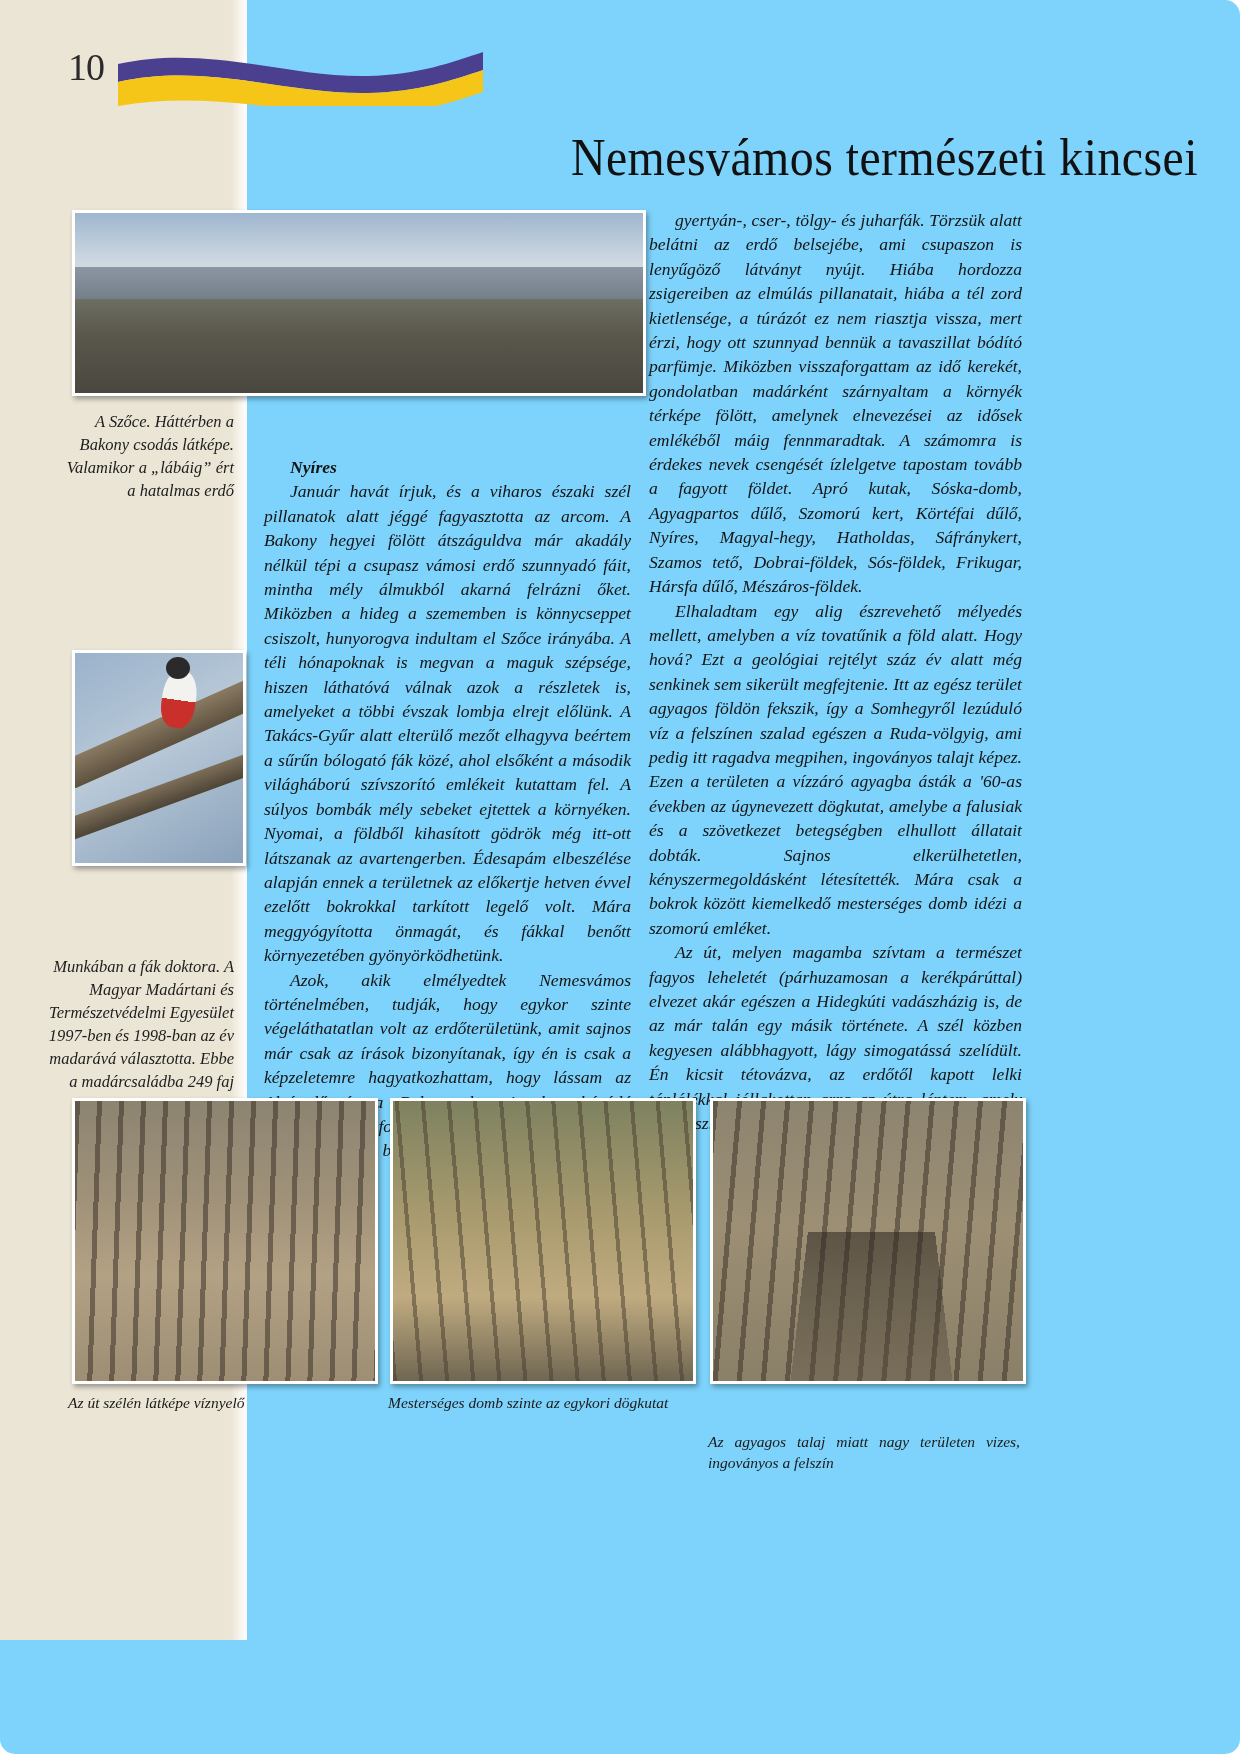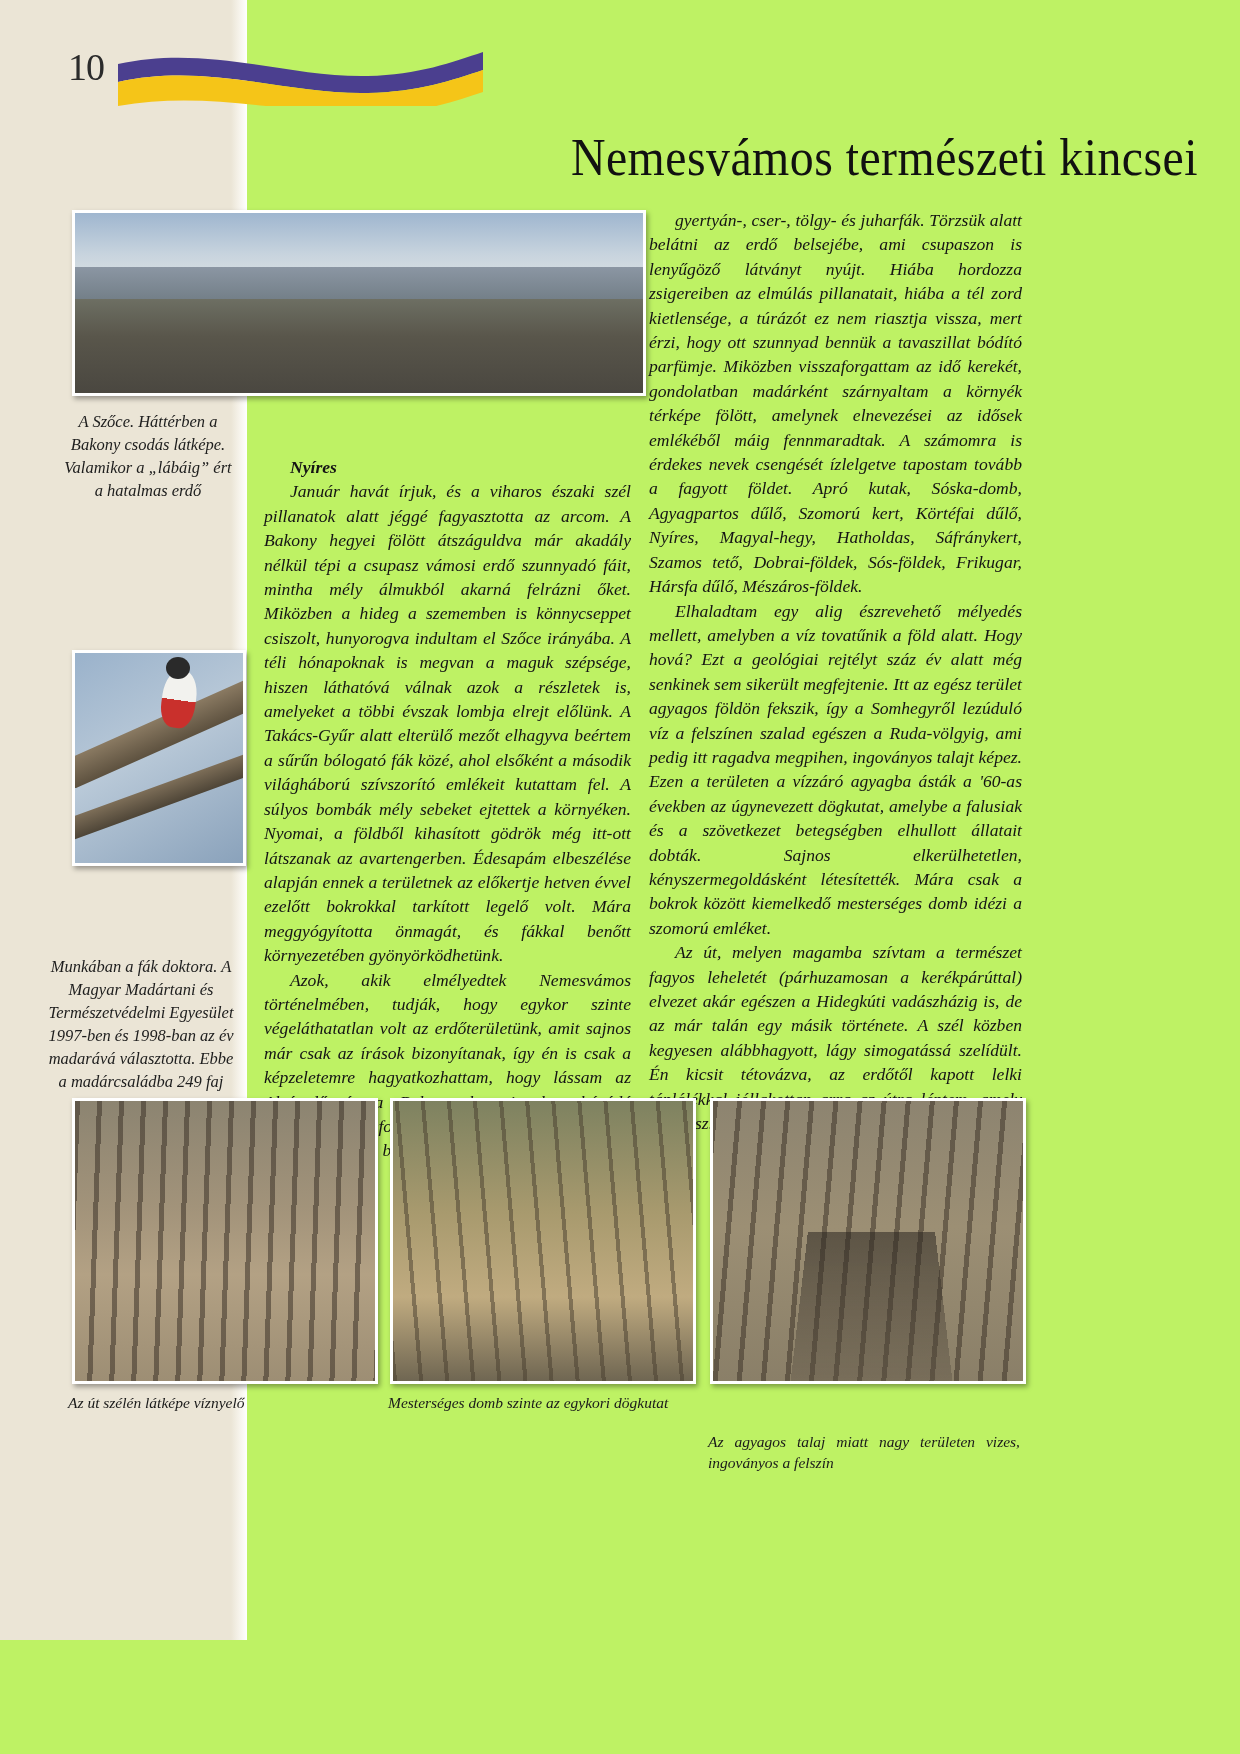--- a/index.html
+++ b/index.html
@@ -2,21 +2,21 @@
 <html><head>
 <meta charset="utf-8">
 <style>
   html,body{margin:0;padding:0;}
   body{
     width:1240px;height:1754px;
     background:#ffffff;
     font-family:"Liberation Serif", serif;
     position:relative;overflow:hidden;
   }
-  .page{position:absolute;inset:0;background:#bef264;}
+  .page{position:absolute;inset:0;background:#7dd3fc;border-radius:15px;}
 
   
   .left-band{
     position:absolute;left:0;top:0;width:243px;height:1640px;
     background:#ebe5d6;
   }
   .band-fade{
     position:absolute;left:231px;top:0;width:16px;height:1640px;
     background:linear-gradient(to right,#ebe5d6,#f7f4ec 55%,#ffffff);
   }
@@ -94,21 +94,21 @@
       repeating-linear-gradient(95deg, rgba(55,45,35,.5) 0 5px, rgba(160,140,110,0) 5px 24px),
       linear-gradient(to bottom,#8d8470 0%,#9c8f74 45%,#8a7f68 100%);}
   .mud-track{position:absolute;left:28%;top:42%;width:46%;height:58%;
     background:linear-gradient(to bottom,rgba(40,35,30,.55),rgba(90,80,65,.35));
     transform:perspective(200px) rotateX(18deg);}
 
   
   .cap-left{
     position:absolute;right:1008px;
     width:172px;
-    text-align:center;
+    text-align:right;
     font-style:italic;
     font-size:16.5px;
     line-height:23px;
     color:#1d1d1d;
   }
   .cap-left-1{left:62px;right:auto;top:410px;width:172px;}
   .cap-left-2{left:48px;right:auto;top:955px;width:186px;}
 
   
   .col{

